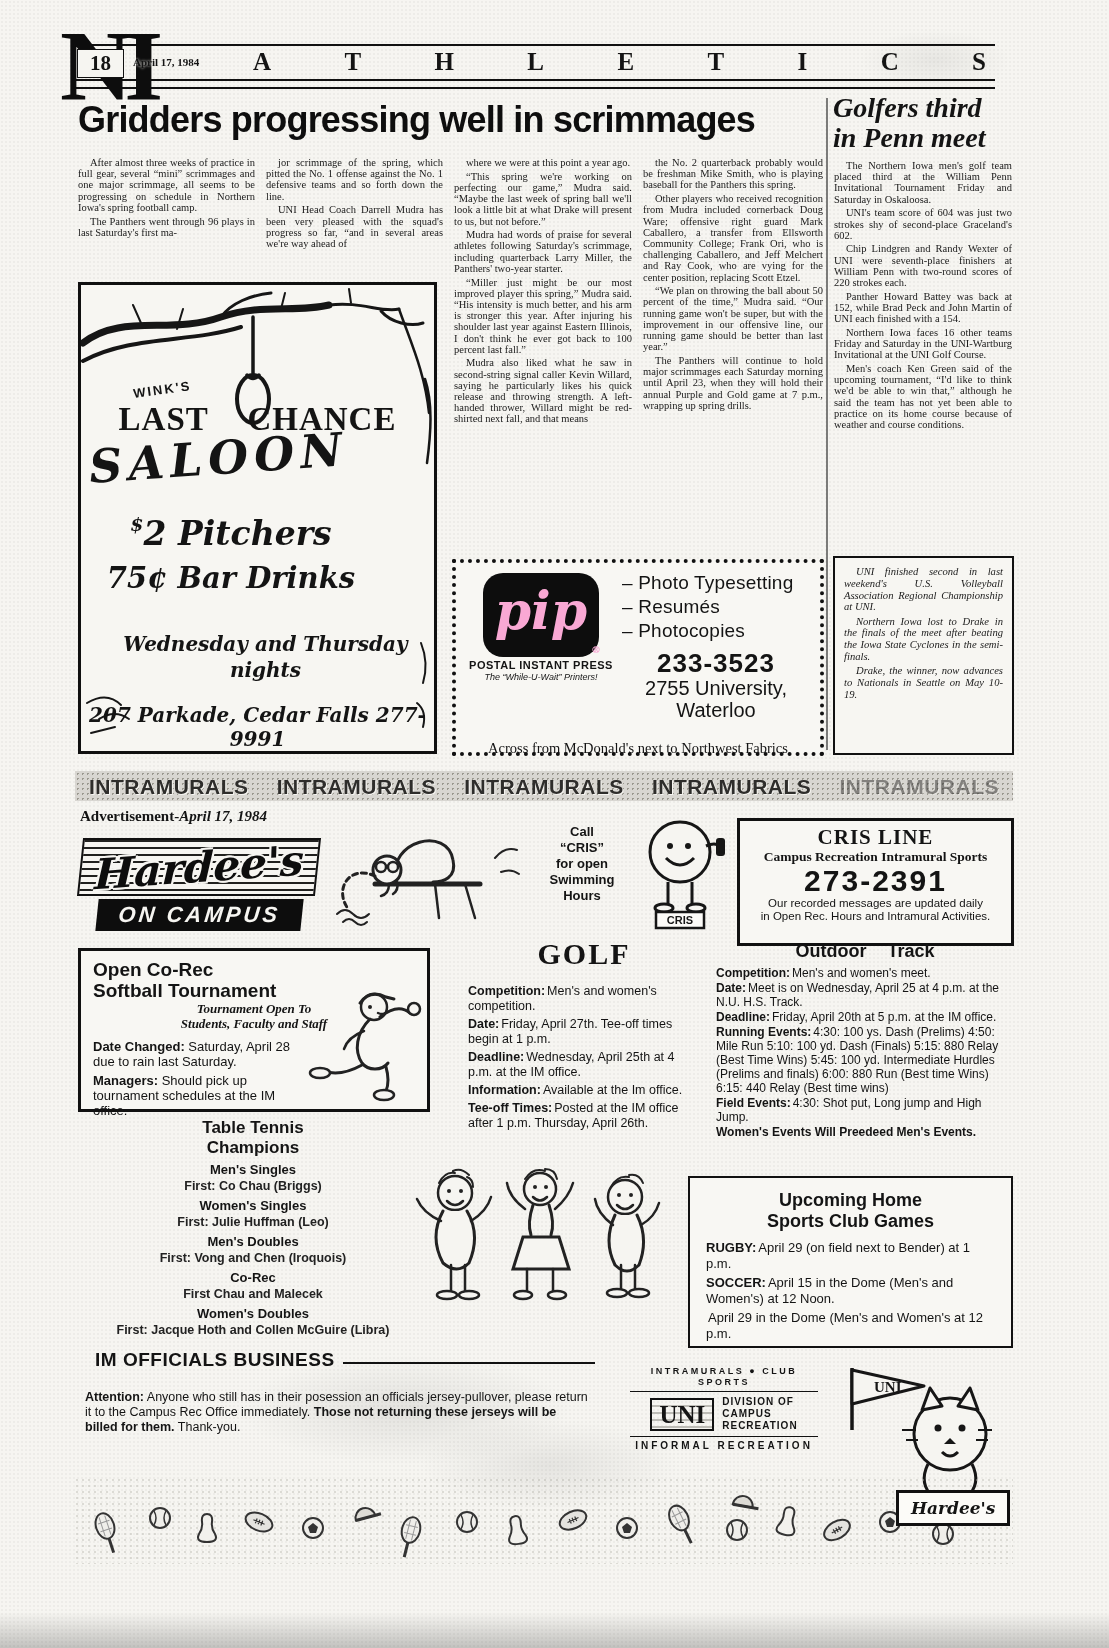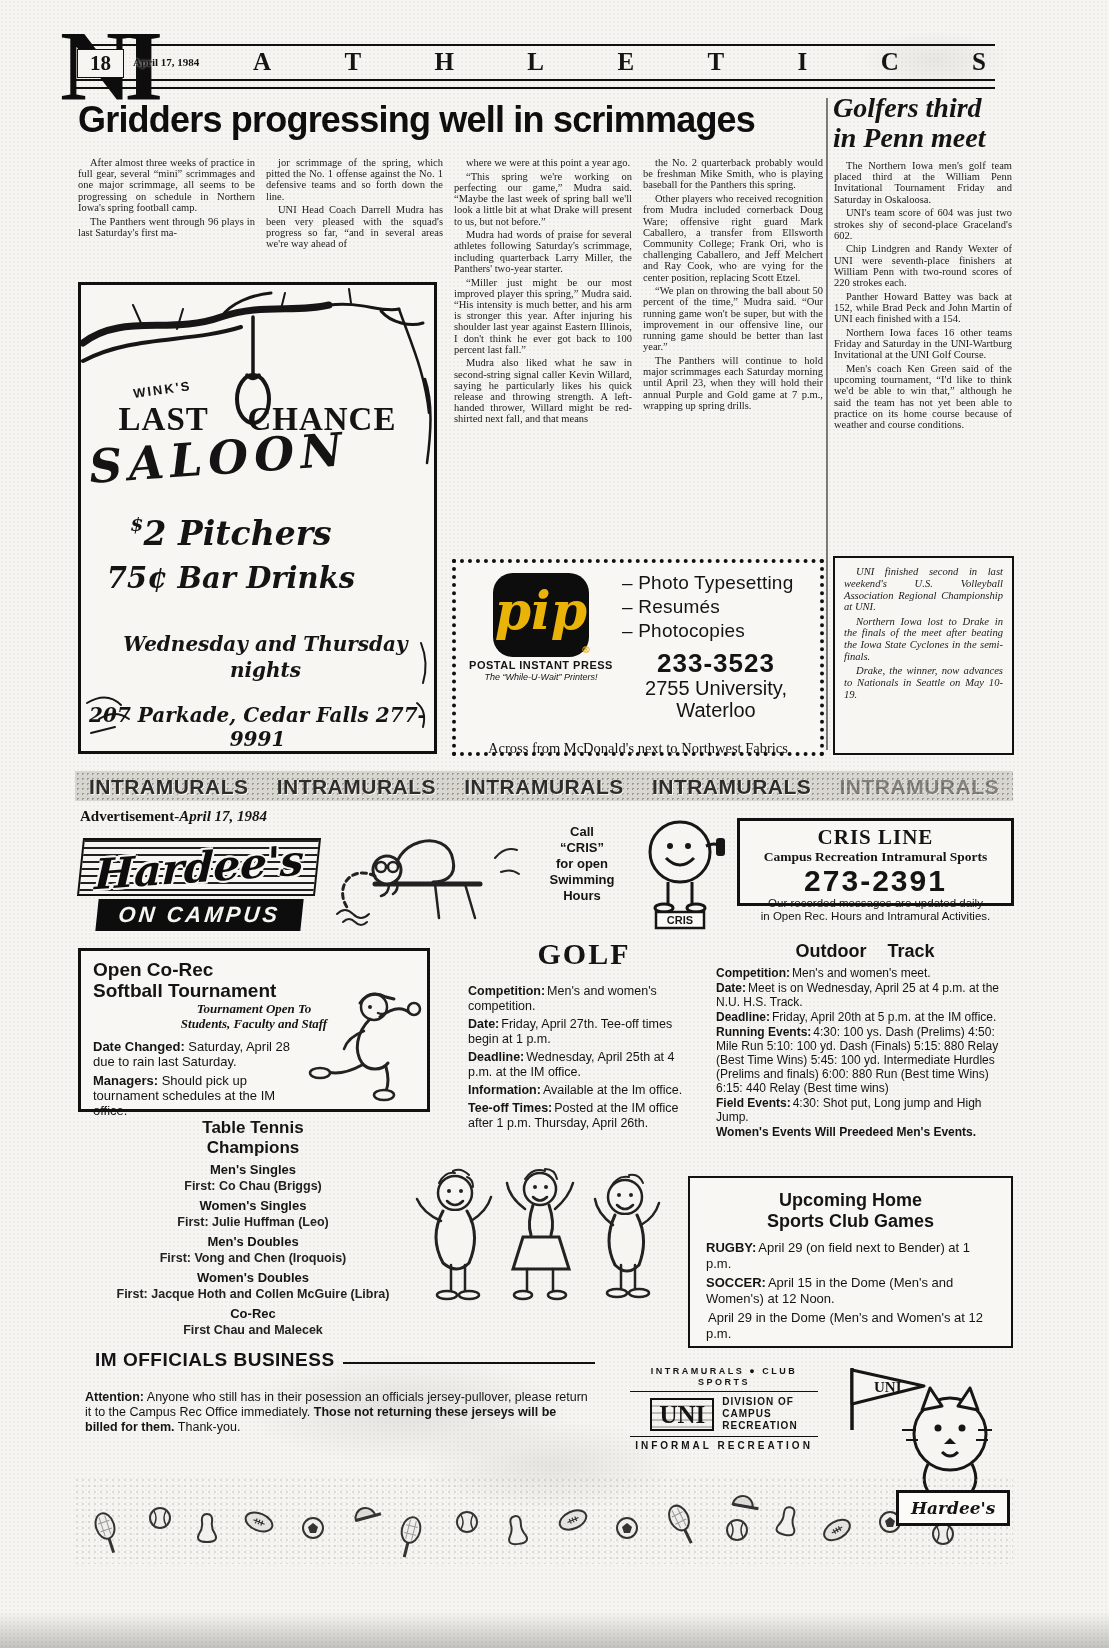--- a/index.html
+++ b/index.html
@@ -33,21 +33,21 @@
   .saloon-script{left:0;top:146px;width:78%;text-align:center;font-family:"DejaVu Serif",serif;font-style:italic;font-weight:bold;font-size:46px;letter-spacing:6px;transform:rotate(-4deg)}
   .saloon-offer1{left:30px;top:228px;width:240px;text-align:center;font-family:"DejaVu Serif",serif;font-style:italic;font-weight:bold;font-size:33px}
   .saloon-offer1 sup{font-size:19px;vertical-align:14px}
   .saloon-offer2{left:20px;top:276px;width:260px;text-align:center;font-family:"DejaVu Serif",serif;font-style:italic;font-weight:bold;font-size:29px}
   .saloon-when{left:8px;top:346px;width:100%;text-align:center;font-family:"DejaVu Serif",serif;font-style:italic;font-weight:bold;font-size:20px;line-height:26px}
   .saloon-addr{left:0;top:418px;width:100%;text-align:center;font-family:"DejaVu Serif",serif;font-style:italic;font-weight:bold;font-size:20px}
 
   
   .pip-box{left:452px;top:559px;width:372px;height:197px;border:4px dotted #111;background:#f8f7f3;display:flex;flex-wrap:wrap;padding:8px 10px 4px}
   .pip-left{width:150px;text-align:center}
-  .pip-logo{width:96px;height:84px;background:#0d0d0d;border-radius:20px;margin:2px auto 2px;position:relative;color:#eab308;
+  .pip-logo{width:116px;height:84px;background:#0d0d0d;border-radius:20px;margin:2px auto 2px;position:relative;color:#f9a8d4;
     font-family:"DejaVu Serif",serif;font-style:italic;font-weight:bold;font-size:52px;line-height:76px}
   .pip-reg{position:absolute;right:-2px;bottom:2px;font-size:10px;line-height:1}
   .pip-brand1{font:bold 11px/1.2 "Liberation Sans",sans-serif;letter-spacing:.5px}
   .pip-brand2{font-style:italic;font-size:9px;line-height:1.3;font-family:"Liberation Sans",sans-serif}
   .pip-right{flex:1;padding-left:6px}
   .pip-service{font:19px/24px "Liberation Sans",sans-serif;letter-spacing:.2px}
   .pip-phone{font:bold 26px/28px "Liberation Sans",sans-serif;letter-spacing:1px;text-align:center;margin-top:6px}
   .pip-addr{font:20px/22px "Liberation Sans",sans-serif;text-align:center}
   .pip-footer{width:100%;text-align:center;font:14.5px/18px "Liberation Serif",serif;margin-top:18px}
 
@@ -71,21 +71,21 @@
   .hardees-top{height:58px;background:repeating-linear-gradient(180deg,#20201e 0 2px,#f6f5f1 2px 7px);transform:skewX(-6deg);
     display:flex;align-items:center;justify-content:center;border:2px solid #111}
   .hardees-script{font-family:"DejaVu Serif",serif;font-style:italic;font-weight:bold;font-size:42px;color:#0d0d0d;
     text-shadow:2px 0 0 #f6f5f1,-2px 0 0 #f6f5f1,0 2px 0 #f6f5f1,0 -2px 0 #f6f5f1,2px 2px 0 #f6f5f1,-2px -2px 0 #f6f5f1;transform:rotate(-4deg)}
   .hardees-bottom{margin-top:3px;background:#0d0d0d;color:#f6f5f1;transform:skewX(-6deg);text-align:center;
     font:bold italic 22px/1 "Liberation Sans",sans-serif;font-style:italic;letter-spacing:3px;padding:5px 0;width:86%;margin-left:7%}
 
   
   .cris-call{left:532px;top:824px;width:100px;text-align:center;font:bold 13px/16px "Liberation Sans",sans-serif}
   .cris-call span{display:block}
-  .crisline-box{left:737px;top:818px;width:277px;height:88px;border:3.5px solid #111;text-align:center;padding-top:5px;background:#f8f7f3}
+  .crisline-box{left:737px;top:818px;width:277px;height:128px;border:3.5px solid #111;text-align:center;padding-top:5px;background:#f8f7f3}
   .crisline-title{font:bold 21px/23px "Liberation Serif",serif;letter-spacing:1px}
   .crisline-sub{font:bold 13.5px/16px "Liberation Serif",serif}
   .crisline-phone{font:bold 30px/32px "Liberation Sans",sans-serif;letter-spacing:2px}
   .crisline-note{font:11.5px/13px "Liberation Sans",sans-serif}
 
   
   .softball-box{left:78px;top:948px;width:352px;height:164px;border:3.5px solid #111;padding:8px 12px;background:#f8f7f3;position:absolute}
   .sb-t1,.sb-t2{text-align:left;font:bold 19px/21px "Liberation Sans",sans-serif}
   .sb-sub{text-align:center;font:bold italic 13px/15px "Liberation Serif",serif;font-style:italic}
   .sb-lines{margin-top:8px;width:215px}
@@ -384,26 +384,26 @@
       </div>
         <div class="tt-entry">
         <div class="tt-div">Women's Singles</div>
         <div class="tt-win">First: Julie Huffman (Leo)</div>
       </div>
         <div class="tt-entry">
         <div class="tt-div">Men's Doubles</div>
         <div class="tt-win">First: Vong and Chen (Iroquois)</div>
       </div>
         <div class="tt-entry">
+        <div class="tt-div">Co-Rec</div>
+        <div class="tt-win">First Chau and Malecek</div>
+      </div>
+        <div class="tt-entry">
         <div class="tt-div">Women's Doubles</div>
         <div class="tt-win">First: Jacque Hoth and Collen McGuire (Libra)</div>
-      </div>
-        <div class="tt-entry">
-        <div class="tt-div">Co-Rec</div>
-        <div class="tt-win">First Chau and Malecek</div>
       </div>
       </div>
   </div>
 
   <svg class="abs" style="left:395px;top:1145px" width="290" height="198" viewBox="0 0 290 198">
     <g stroke="#222" fill="none" stroke-width="2.5" stroke-linecap="round">
 
       <circle cx="60" cy="48" r="17" fill="#f6f5f1"></circle>
       <path d="M44 38 q6 -12 16 -10 M58 26 q8 -4 16 4 M72 32 q6 2 6 10" stroke-width="2"></path>
       <circle cx="54" cy="46" r="2" fill="#222" stroke="none"></circle>

